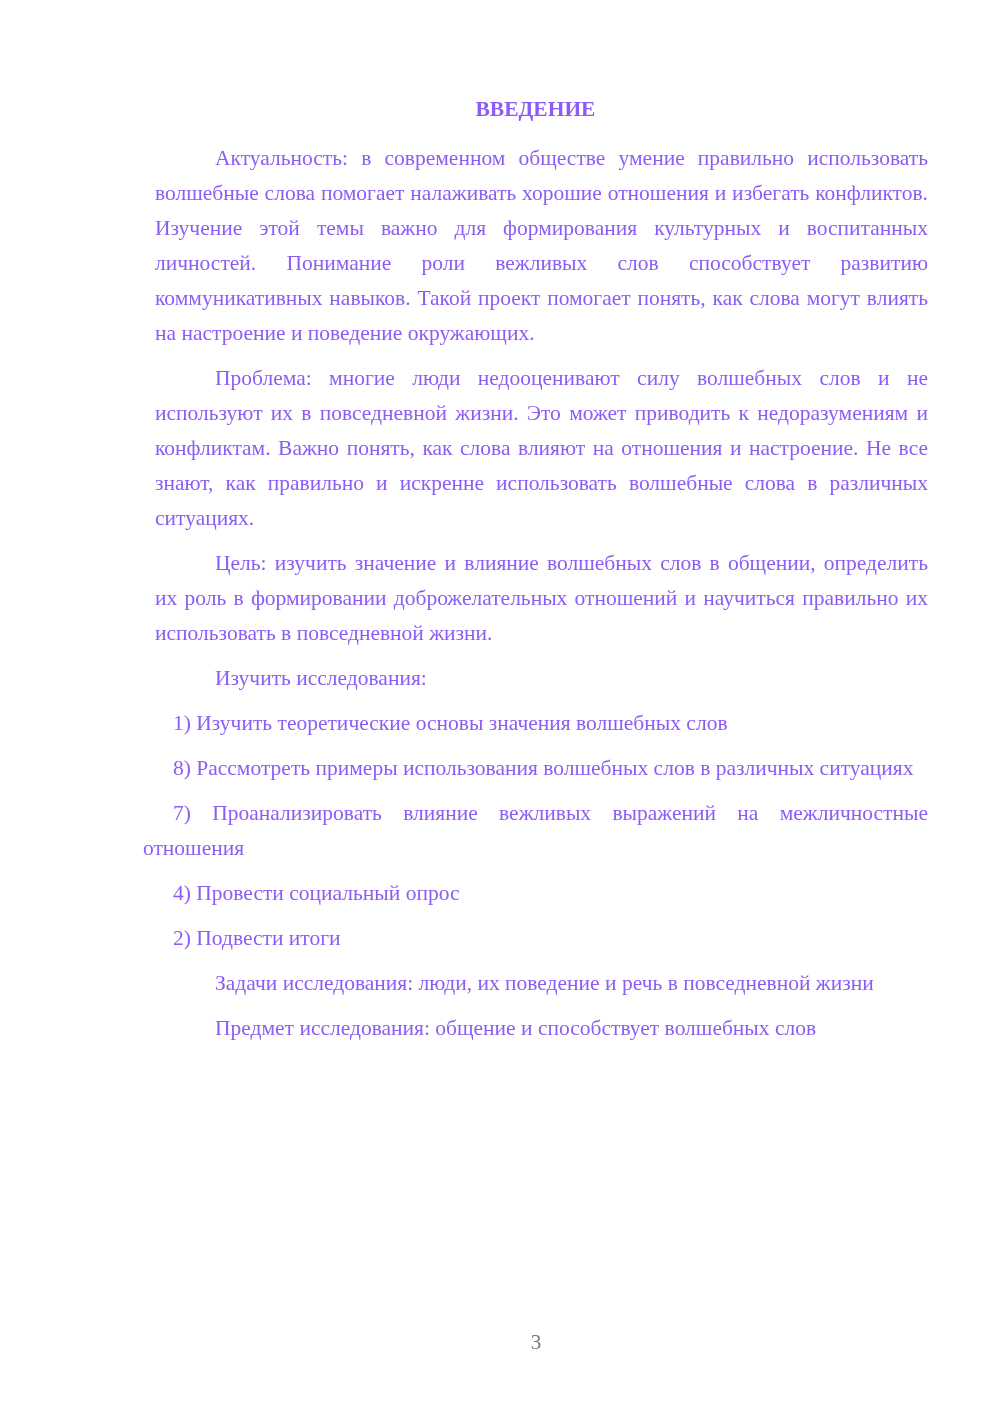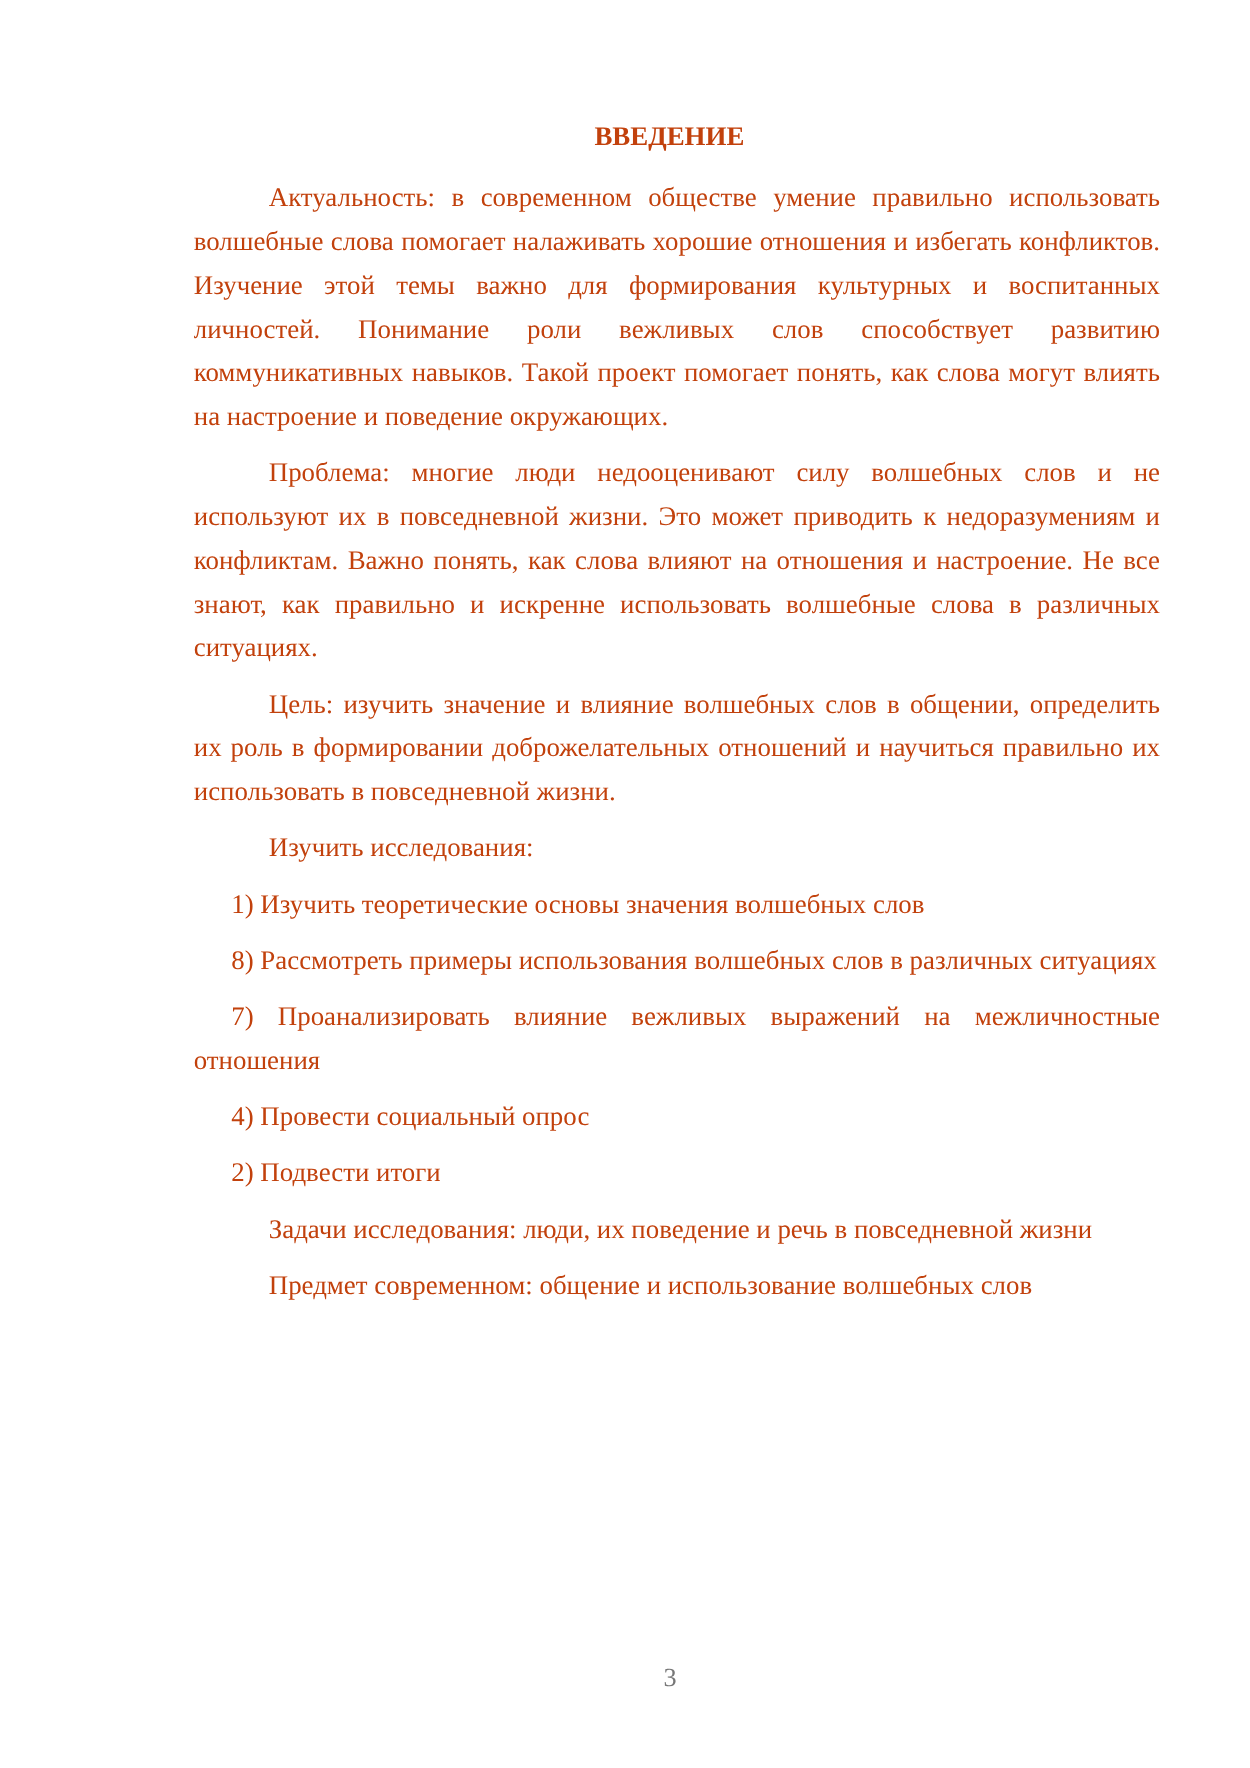--- a/index.html
+++ b/index.html
@@ -1,30 +1,30 @@
 <!DOCTYPE html>
 <html><head>
 <meta charset="utf-8">
 <style>
   html, body { margin: 0; padding: 0; background: #ffffff; }
   body { width: 1000px; height: 1414px; position: relative; overflow: hidden; }
   .page {
     position: absolute; left: 143px; top: 92px; width: 785px;
     font-family: "Liberation Serif", "DejaVu Serif", serif;
-    font-size: 21.5px; line-height: 35px; color: #c2410c;
+    font-size: 21.5px; line-height: 35px; color: #8b5cf6;
   }
   .title {
     text-align: center; font-weight: bold; margin: 0 0 14px 0;
     font-size: 21.5px; line-height: 35px;
   }
   .para {
     text-align: justify; text-indent: 60px; margin: 0 0 10px 12px;
   }
   .task {
-    text-align: justify; text-indent: 30px; margin: 0 0 10px 12px;
+    text-align: justify; text-indent: 30px; margin: 0 0 10px 0;
   }
   .page-number {
     position: absolute; top: 1330px; left: 0; width: 1072px; text-align: center;
     font-family: "Liberation Serif", "DejaVu Serif", serif;
     font-size: 21px; color: #777777;
   }
 </style>
 </head>
 <body>
 
@@ -38,16 +38,16 @@
 
   <div>
     <p class="task">1) Изучить теоретические основы значения волшебных слов</p>
     <p class="task">8) Рассмотреть примеры использования волшебных слов в различных ситуациях</p>
     <p class="task">7) Проанализировать влияние вежливых выражений на межличностные отношения</p>
     <p class="task">4) Провести социальный опрос</p>
     <p class="task">2) Подвести итоги</p>
   </div>
 
   <p class="para">Задачи исследования: люди, их поведение и речь в повседневной жизни</p>
-  <p class="para">Предмет современном: общение и использование волшебных слов</p>
+  <p class="para">Предмет исследования: общение и способствует волшебных слов</p>
 </div>
 
 <div class="page-number">3</div>
 
 </body></html>

